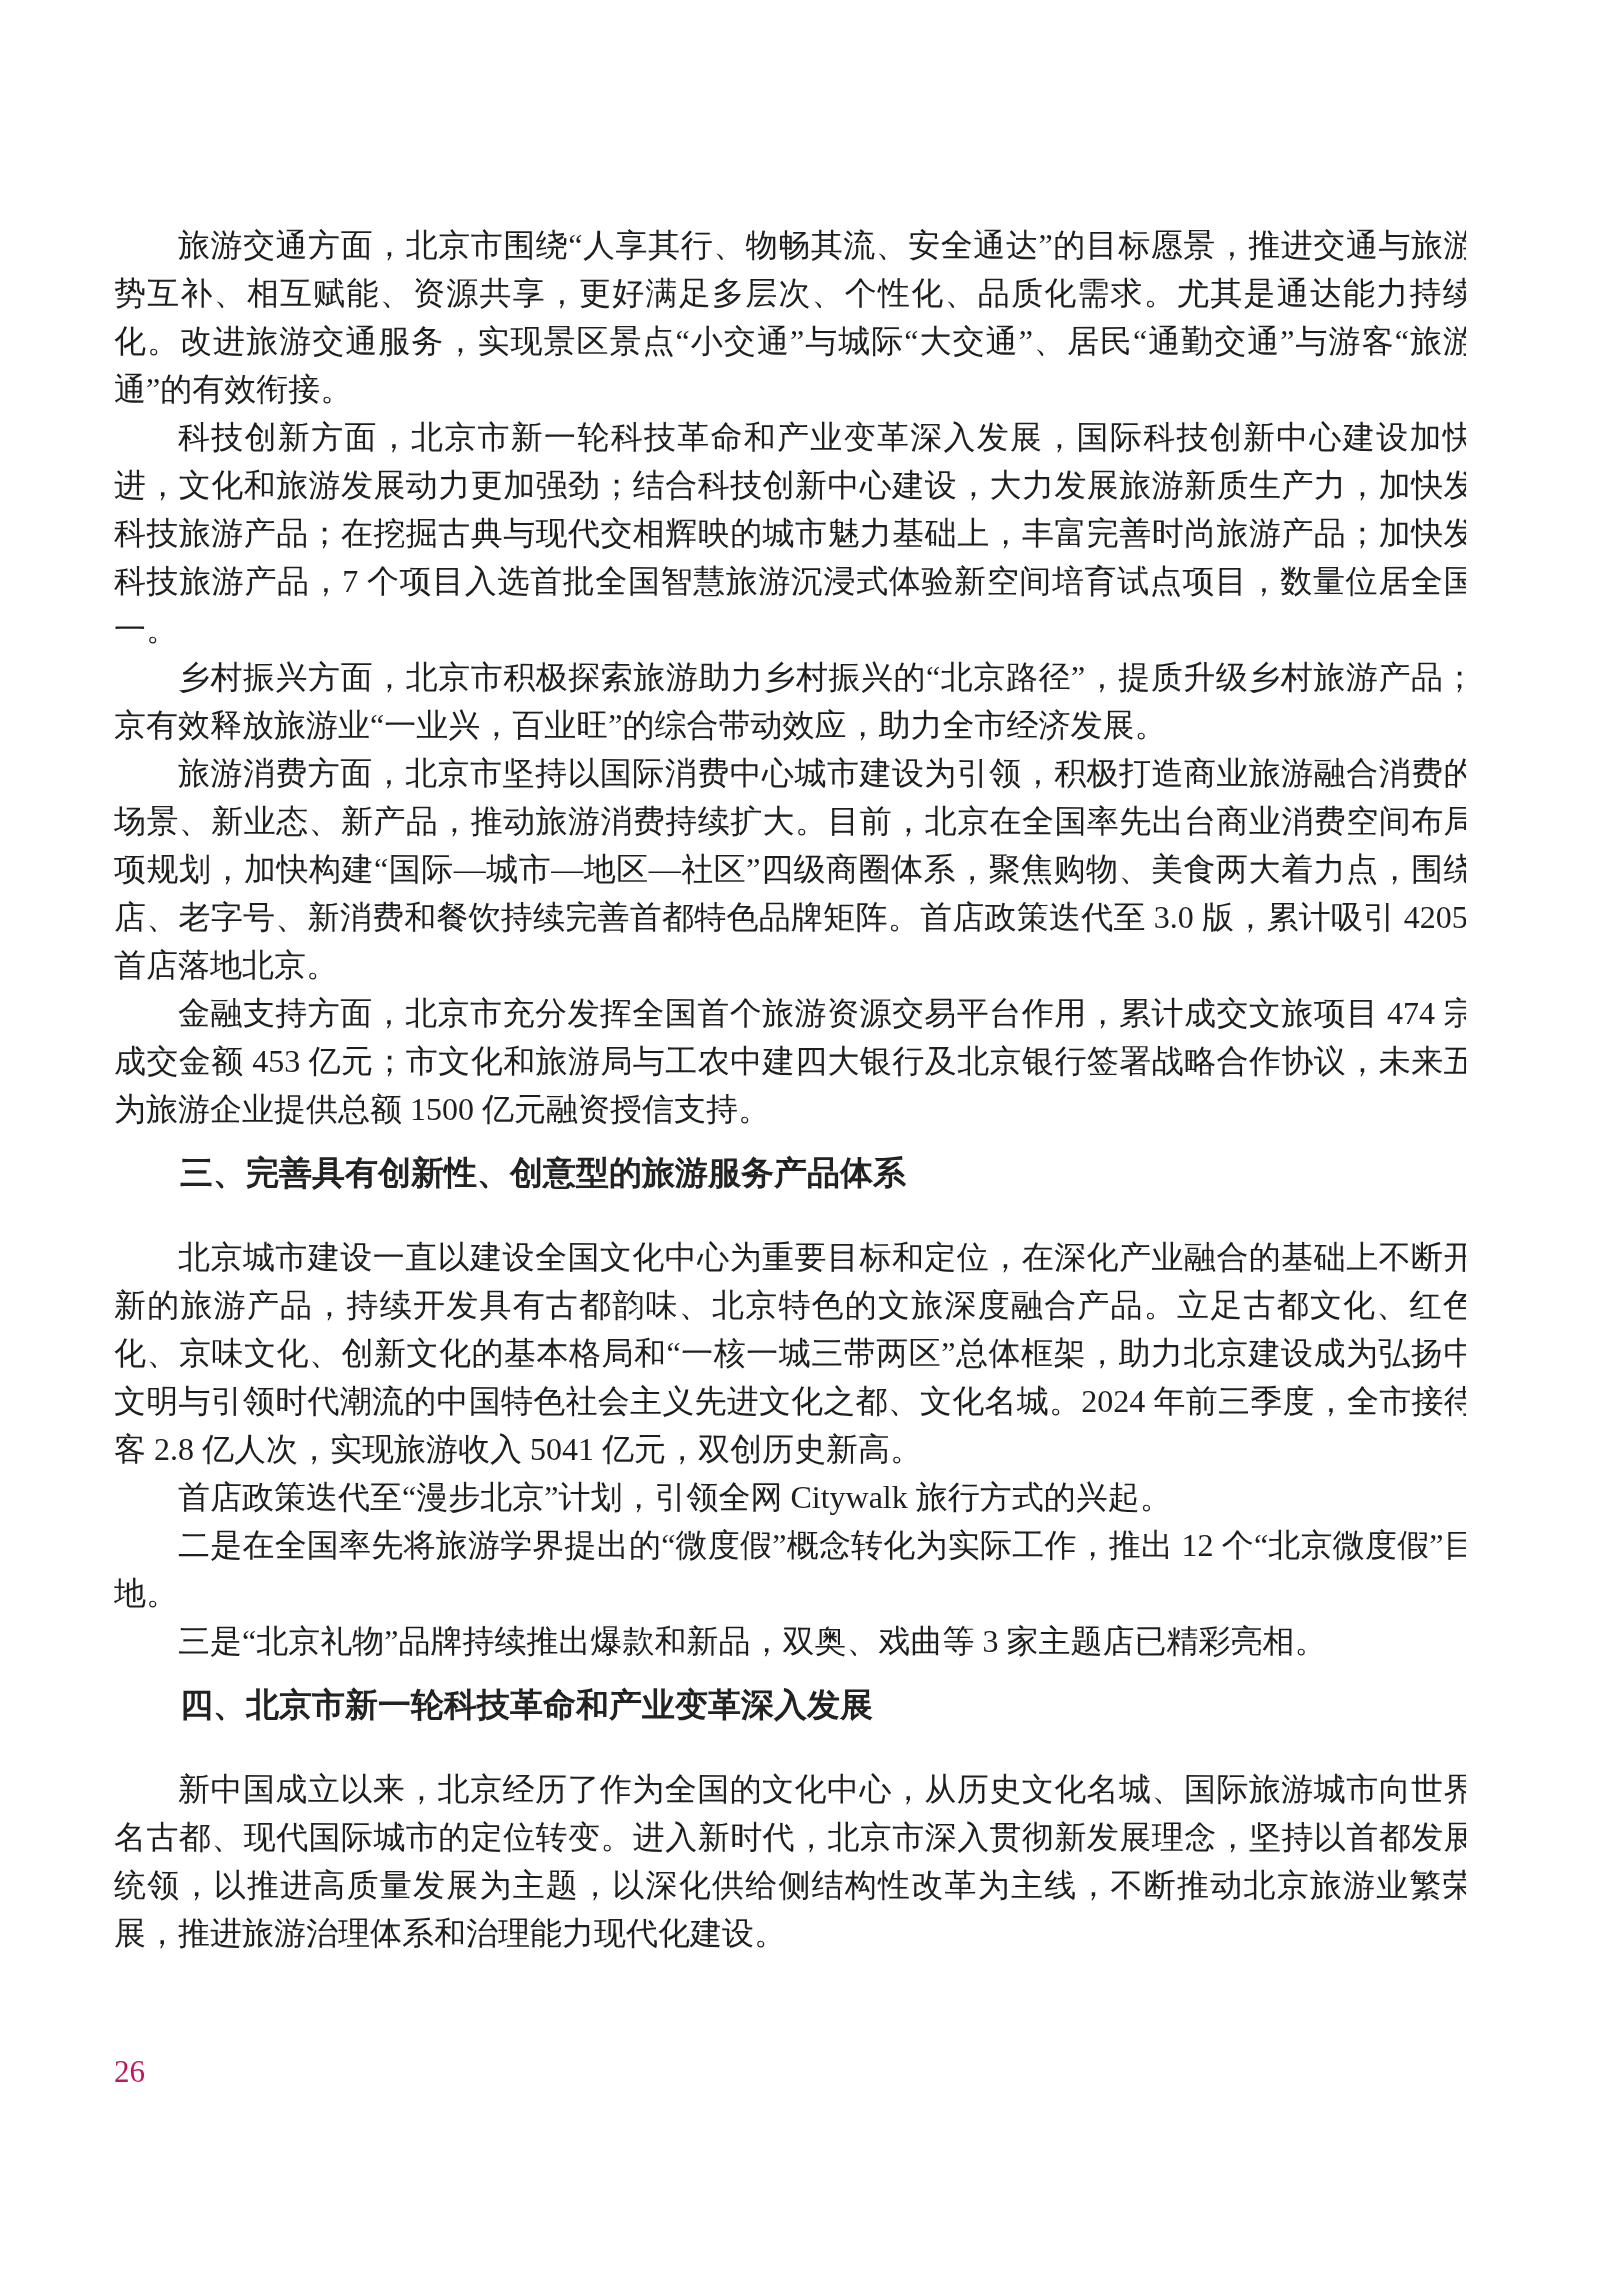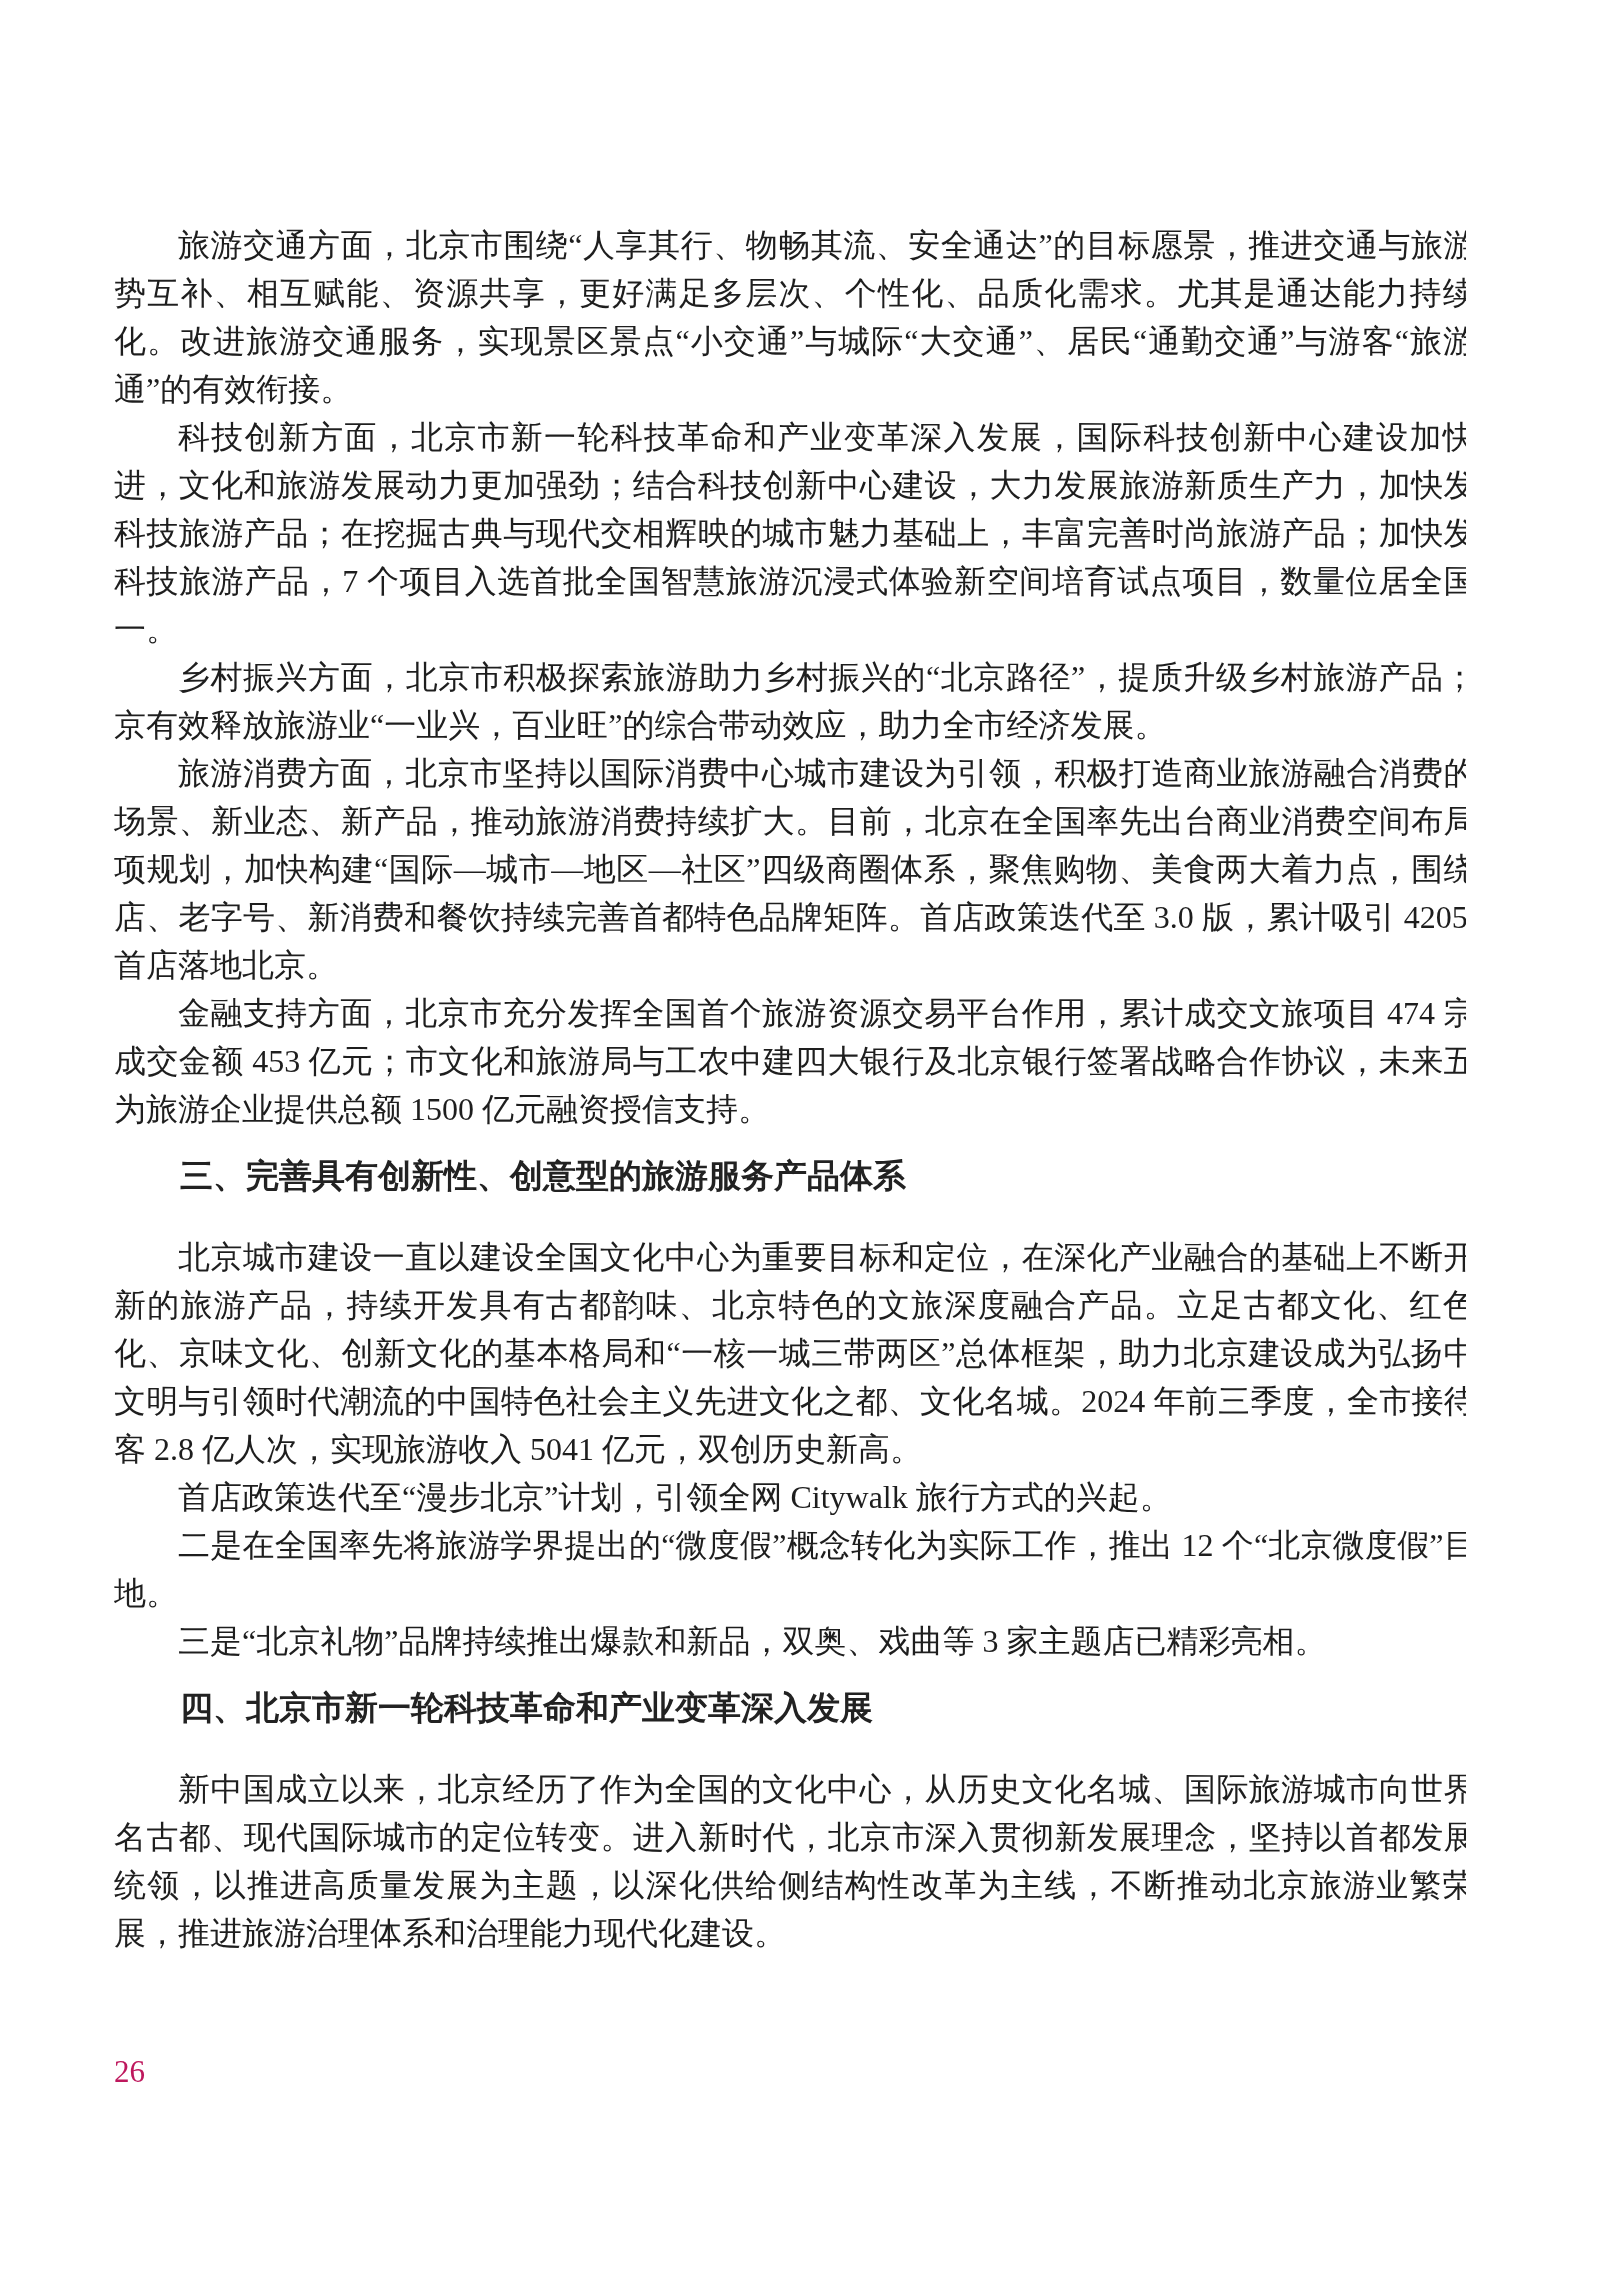--- a/index.html
+++ b/index.html
@@ -27,21 +27,21 @@
     margin: 0;
     font-size: 32px;
     line-height: 48px;
     text-align: justify;
     text-justify: inter-character;
     text-indent: 2em;
     color: #1e1e1e;
   }
   .heading {
     margin: 19px 0 33px 0;
-    font-family: Liberation Serif, serif;
+    font-family: Liberation Mono, monospace;
     font-weight: 600;
     font-size: 33px;
     line-height: 48px;
     text-indent: 2em;
     color: #222222;
     text-align: left;
   }
   .page-number {
     position: absolute;
     left: 114px;

